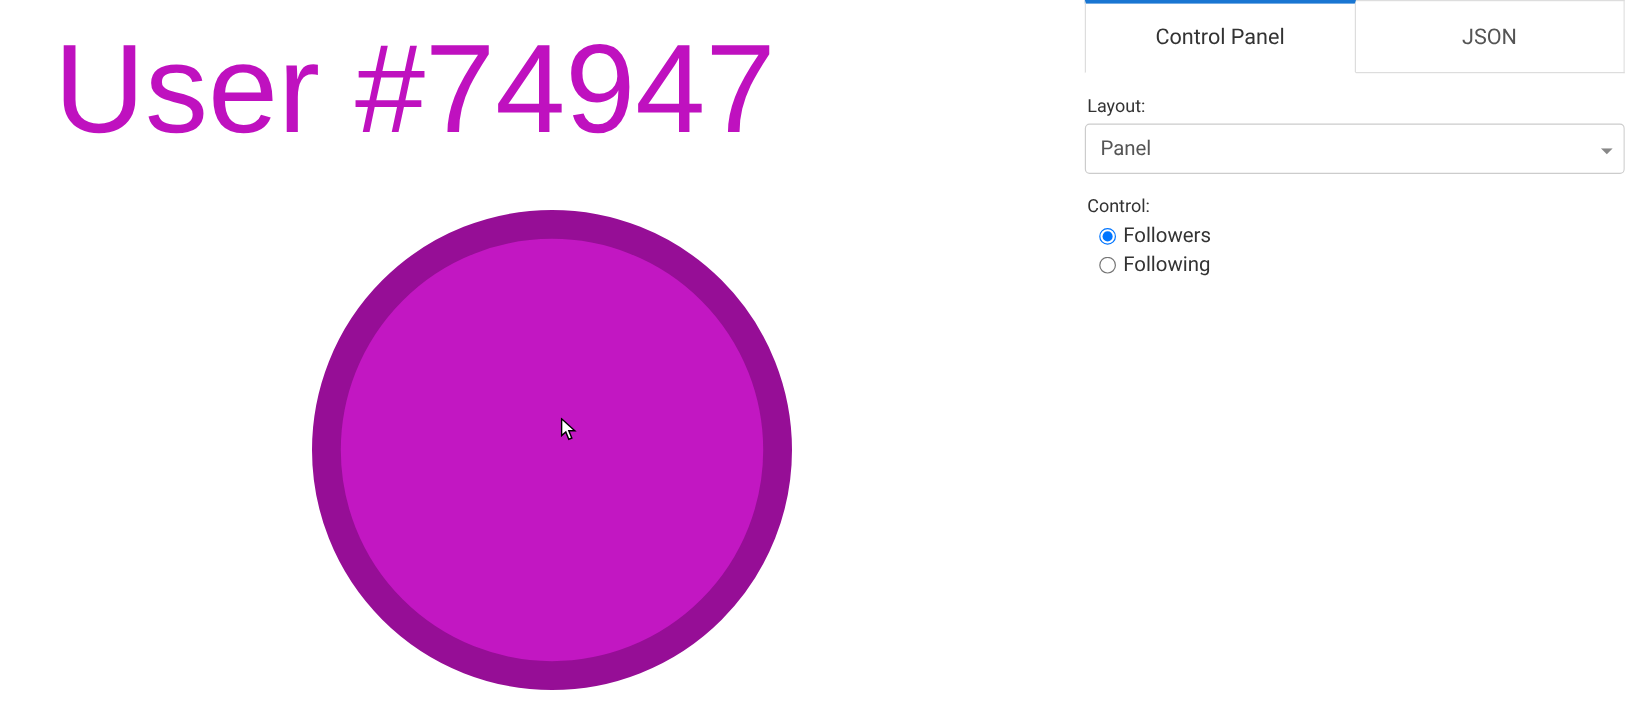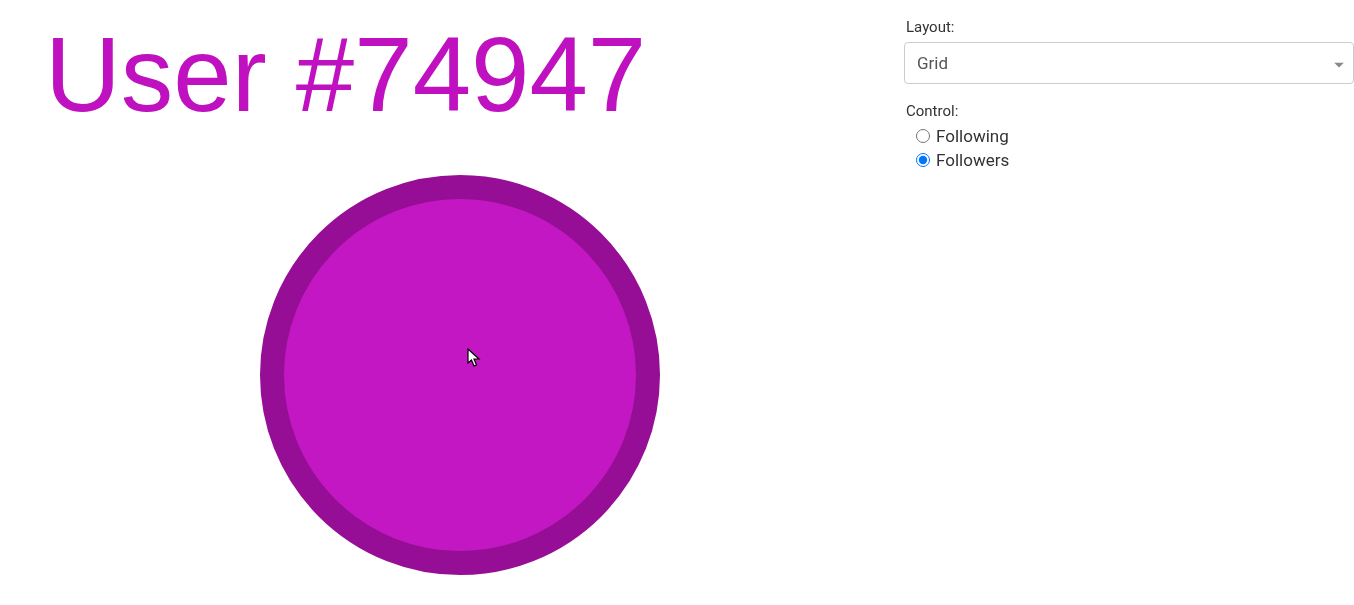--- a/index.html
+++ b/index.html
@@ -145,45 +145,53 @@
   <div class="node-label">User #74947</div>
   <div class="node-circle"></div>
   <div class="cursor-arrow">
     <svg width="16" height="20" viewBox="0 0 16 20">
       <path d="M1 1 L1 15 L4.5 12 L7 18 L9.5 17 L7 11 L12 11 Z" fill="#fff" stroke="#000" stroke-width="1.2"></path>
     </svg>
   </div>
 </div>
 
 <div class="side-panel">
+  <div class="tab-row">
+    <div class="tab active">
+      <span>Control Panel</span>
+    </div>
+    <div class="tab">
+      <span>JSON</span>
+    </div>
+  </div>
 
   <div class="panel-body">
 
     <div class="form-group">
       <label class="form-label">Layout:</label>
       <div class="select-wrap">
         <div class="select-box">
-          <span>Grid</span>
+          <span>Panel</span>
         </div>
         <span class="select-caret">
           <svg width="10" height="6" viewBox="0 0 10 6">
               <path d="M0 0 L5 5 L10 0 Z" fill="#888"></path>
             </svg>
         </span>
       </div>
     </div>
 
     <div class="form-group">
       <label class="form-label">Control:</label>
       <div class="radio-group">
         <label class="radio-item">
+          <input type="radio" name="expand" checked="" style="">
+          <span>Followers</span>
+        </label>
+        <label class="radio-item">
           <input type="radio" name="expand" style="">
           <span>Following</span>
-        </label>
-        <label class="radio-item">
-          <input type="radio" name="expand" checked="" style="">
-          <span>Followers</span>
         </label>
       </div>
     </div>
 
   </div>
 </div>
 
 </body></html>

